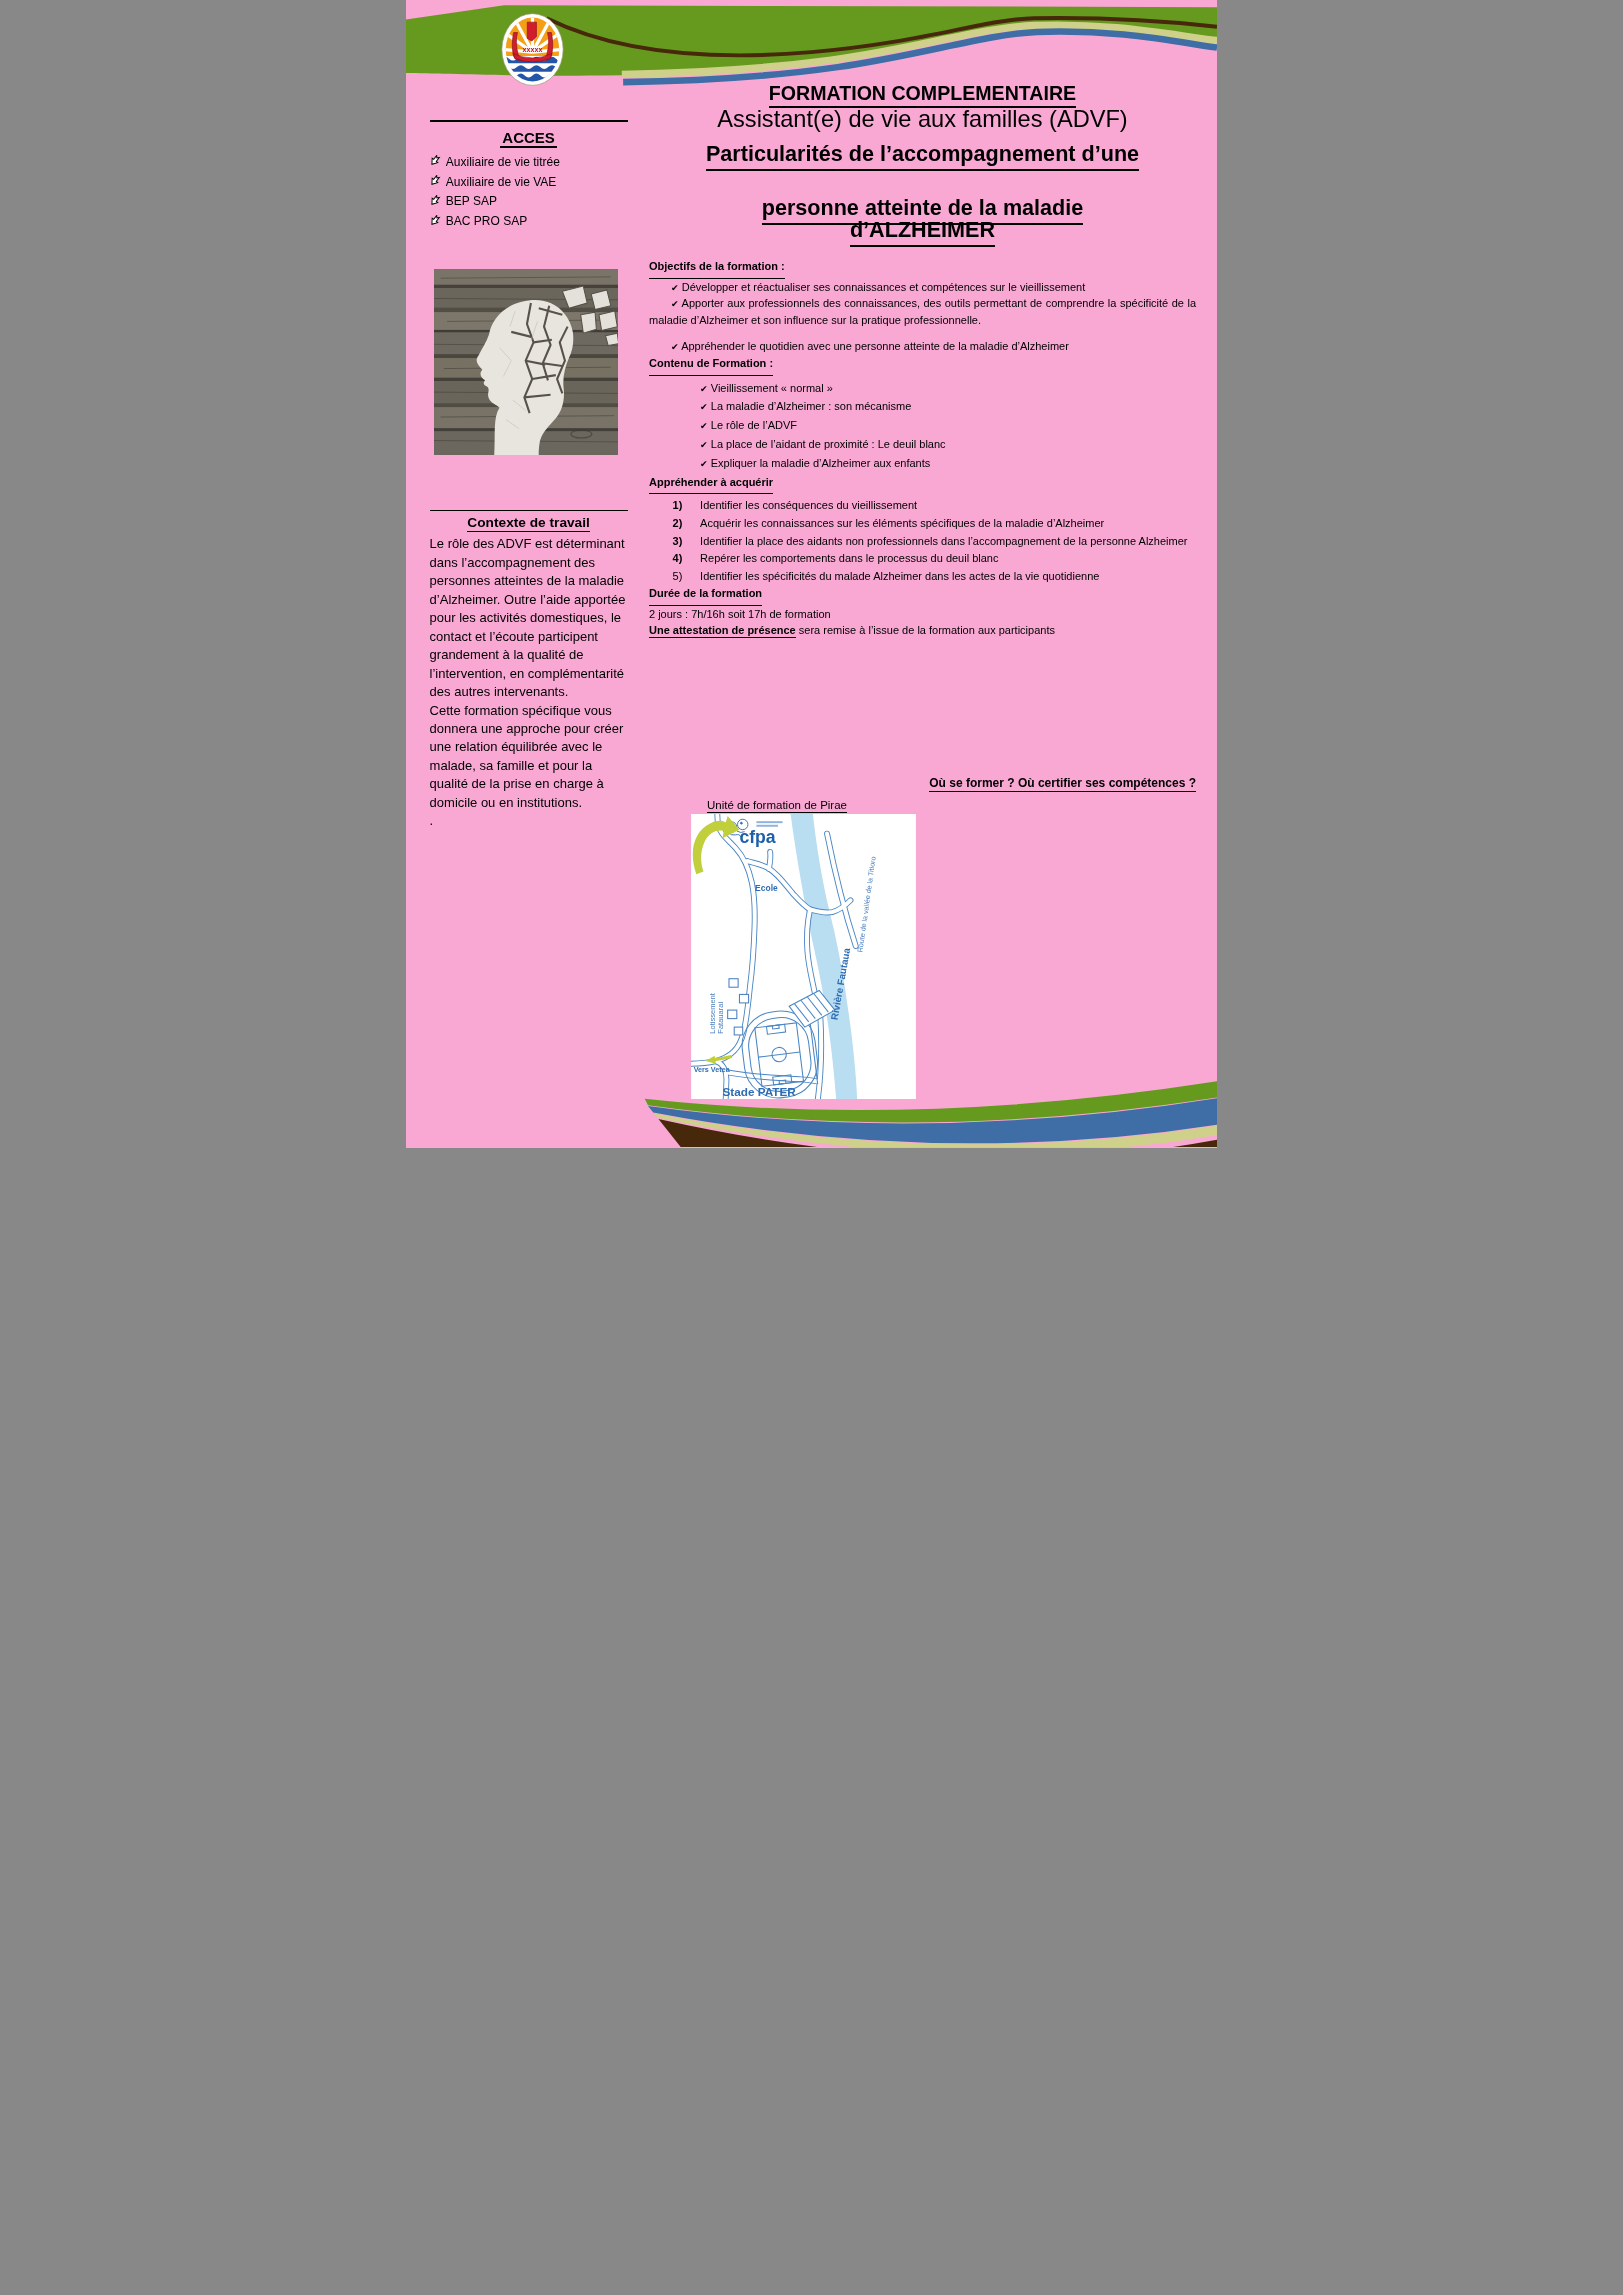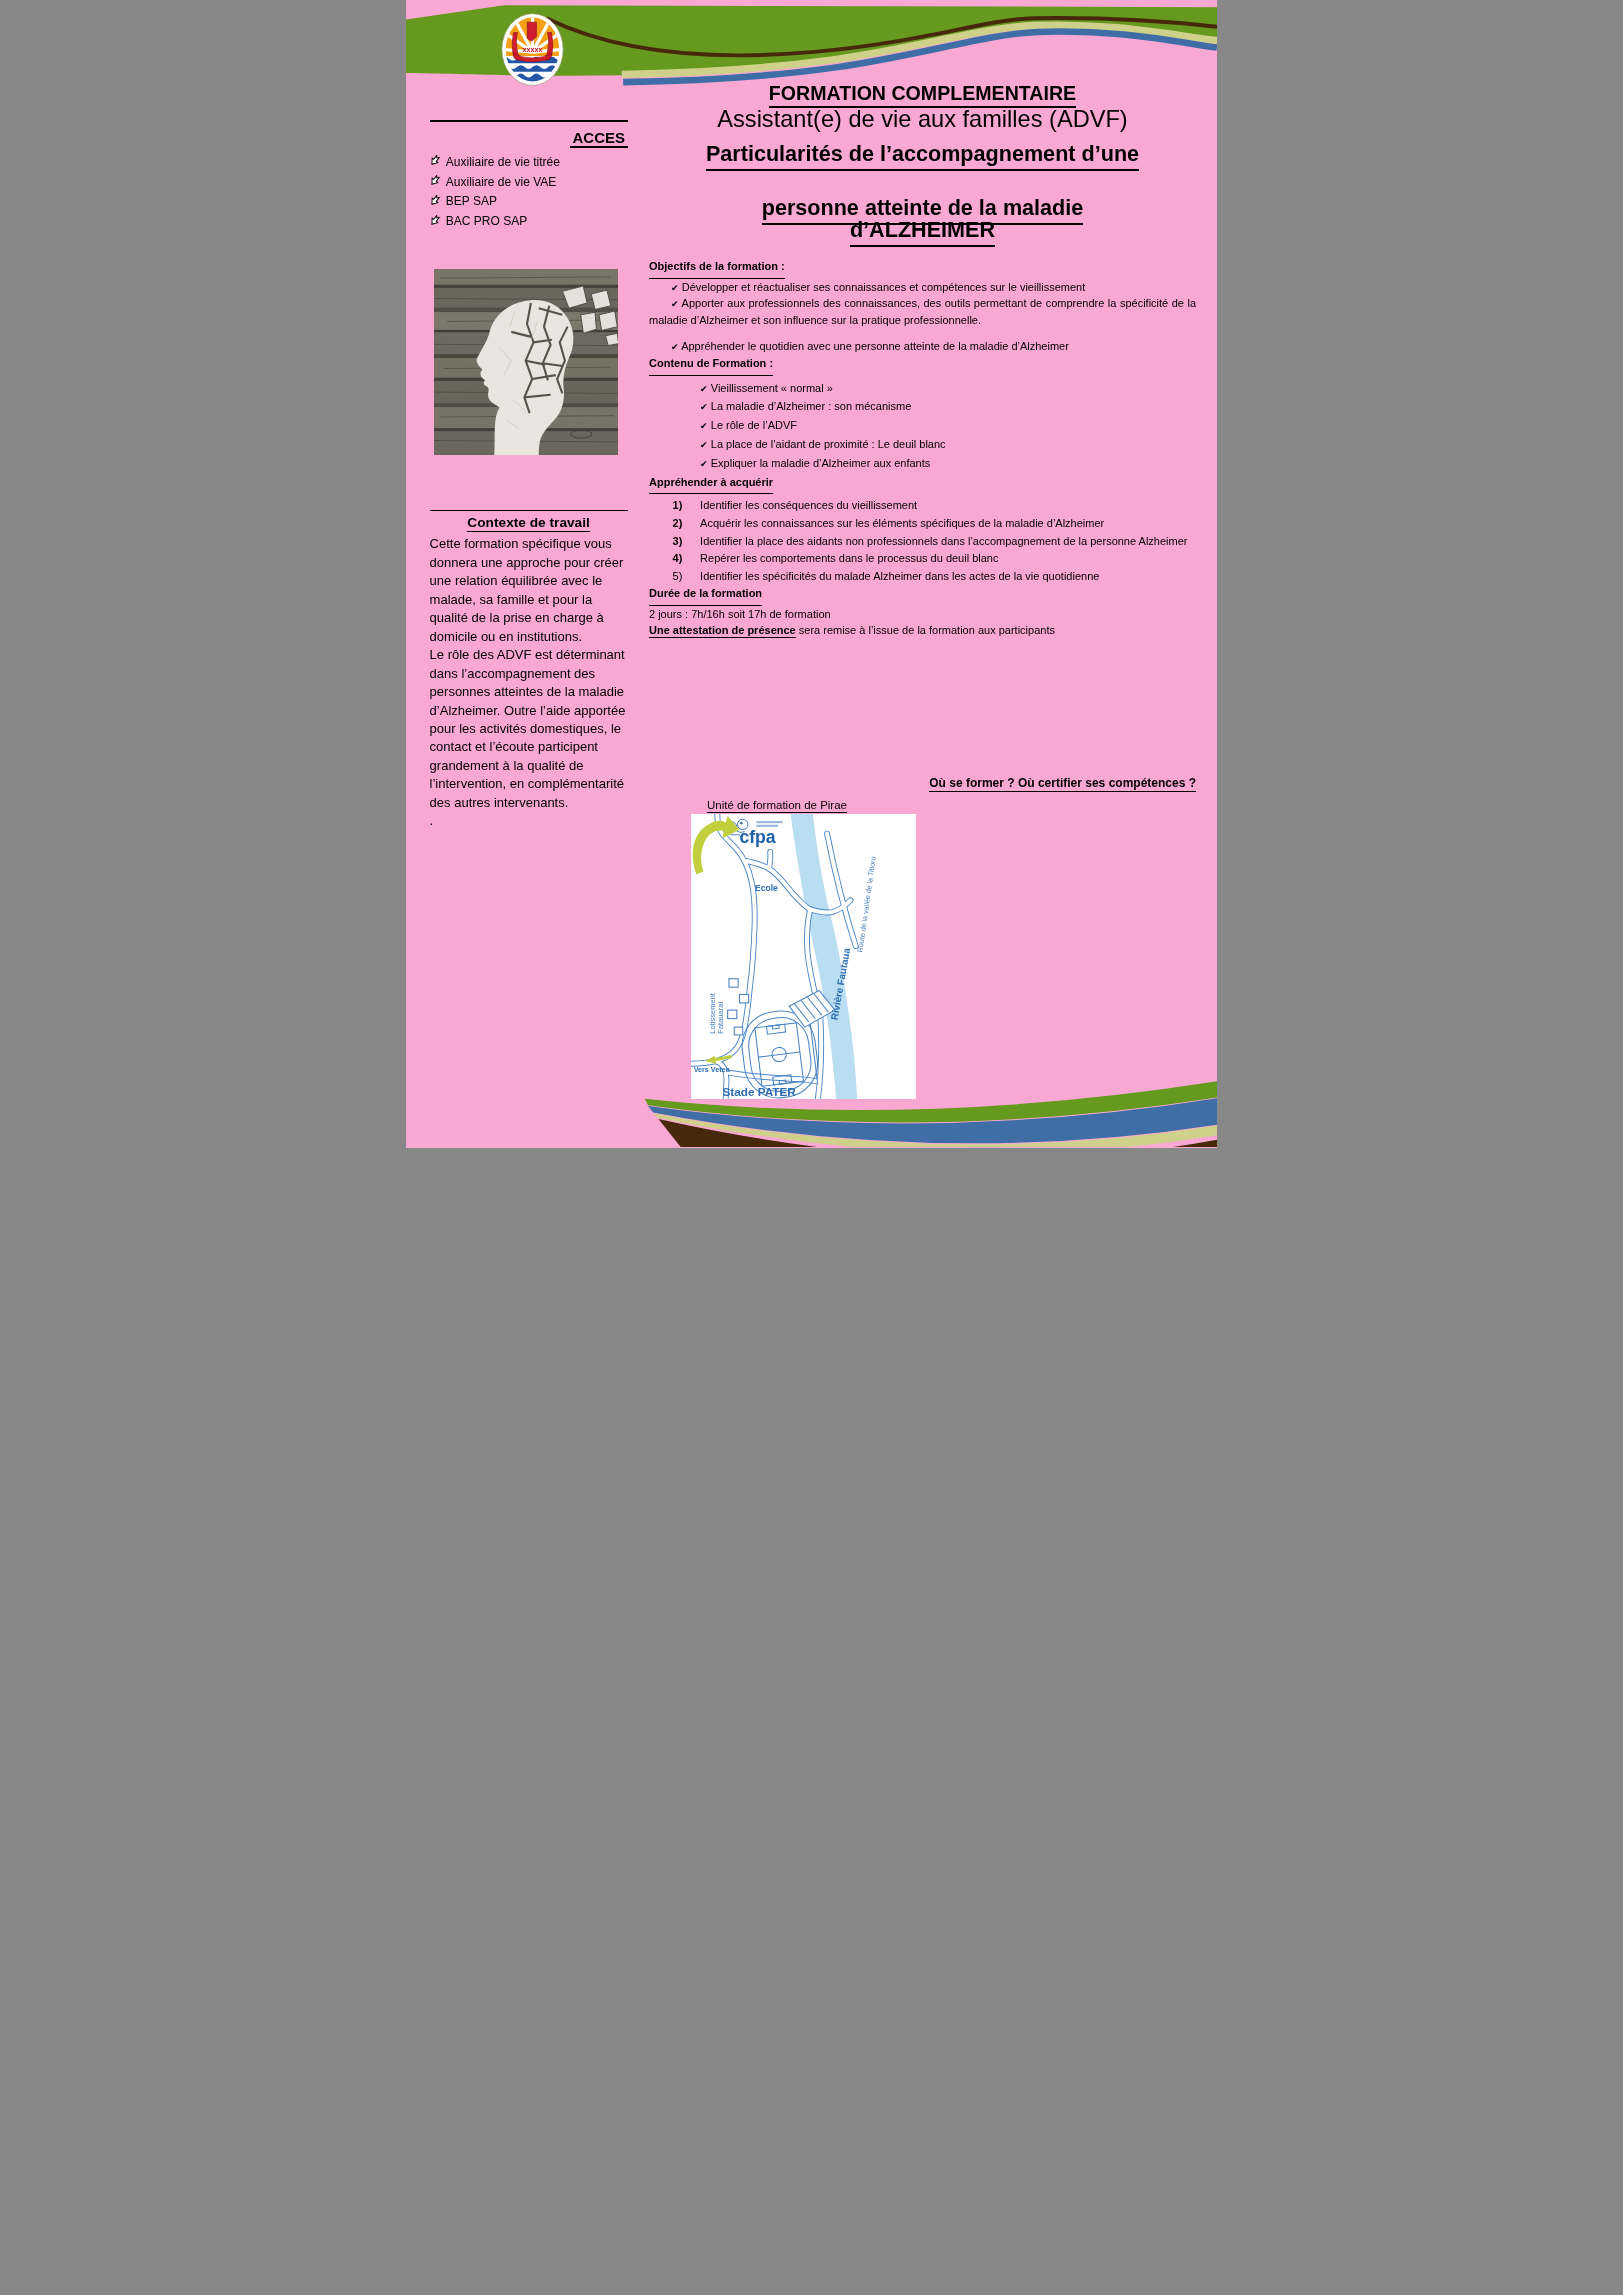--- a/index.html
+++ b/index.html
@@ -6,21 +6,21 @@
   .page{position:relative;width:811px;height:1148px;margin:0 auto;background:#f9a8d4;overflow:hidden;
         font-family:"Liberation Sans",sans-serif;color:#000;}
   
   .hdr-svg,.ftr-svg{position:absolute;left:0;width:811px;display:block;}
   .hdr-svg{top:0;height:88px;}
   .ftr-svg{top:1076px;height:71px;}
   .logo{position:absolute;left:95px;top:13px;width:63px;height:73px;}
   
   .acces{position:absolute;left:23.6px;top:120px;width:198px;}
   .acces .rule{border-top:2.6px solid #000;margin-bottom:6.5px;}
-  .acces .ttl{text-align:right;font-weight:bold;font-size:15px;}
+  .acces .ttl{text-align:center;font-weight:bold;font-size:15px;}
   .acces .ttl span{display:inline-block;border-bottom:2px solid #000;padding:0 2.6px 0.7px;}
   .acces ul{list-style:none;margin:6.5px 0 0;padding:0;font-size:12px;}
   .acces li{display:flex;align-items:center;gap:5.2px;margin-bottom:5.9px;}
   .warrow{flex:none;width:11px;height:13px;}
   .photo{position:absolute;left:27.5px;top:269px;width:184px;height:186px;}
   .ctx{position:absolute;left:23.6px;top:510px;width:198px;}
   .ctx .rule{border-top:1.3px solid #000;margin-bottom:3.9px;}
   .ctx .ttl{text-align:center;font-weight:bold;font-size:13.7px;margin-bottom:3.9px;}
   .ctx .ttl span{display:inline-block;border-bottom:1.3px solid #000;padding-bottom:0.7px;}
   .ctx .body{font-size:13px;line-height:1.42;}
@@ -204,22 +204,22 @@
       <path d="M158,80 L148,110"></path>
         <path d="M110,230 L130,244"></path>
         <path d="M124,64 L116,88"></path>
     </g>
   </svg>
 
   <div class="ctx">
     <div class="rule"></div>
     <div class="ttl"><span>Contexte de travail</span></div>
     <div class="body">
+      <div>Le rôle des ADVF est déterminant dans l’accompagnement des personnes atteintes de la maladie d’Alzheimer. Outre l’aide apportée pour les activités domestiques, le contact et l’écoute participent grandement à la qualité de l’intervention, en complémentarité des autres intervenants.</div>
       <div>Cette formation spécifique vous donnera une approche pour créer une relation équilibrée avec le malade, sa famille et pour la qualité de la prise en charge à domicile ou en institutions.</div>
-      <div>Le rôle des ADVF est déterminant dans l’accompagnement des personnes atteintes de la maladie d’Alzheimer. Outre l’aide apportée pour les activités domestiques, le contact et l’écoute participent grandement à la qualité de l’intervention, en complémentarité des autres intervenants.</div>
       <div>.</div>
     </div>
   </div>
 
   <div class="titles">
     <div class="kicker"><span>FORMATION COMPLEMENTAIRE</span></div>
     <div class="maintitle">Assistant(e) de vie aux familles (ADVF)</div>
     <div class="subline sub1"><span>Particularités de l’accompagnement d’une</span></div>
     <div class="subline sub2"><span>personne atteinte de la maladie</span></div>
     <div class="subline sub3"><span>d’ALZHEIMER</span></div>

